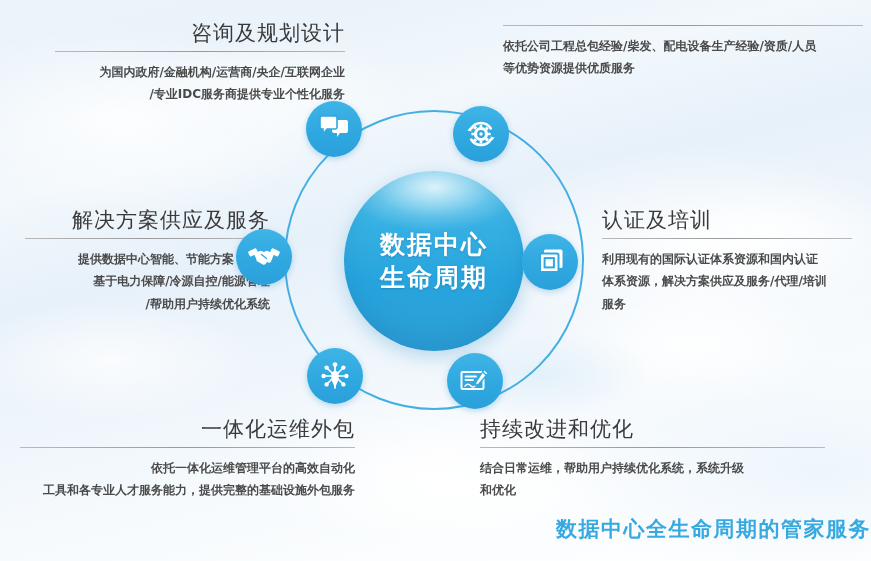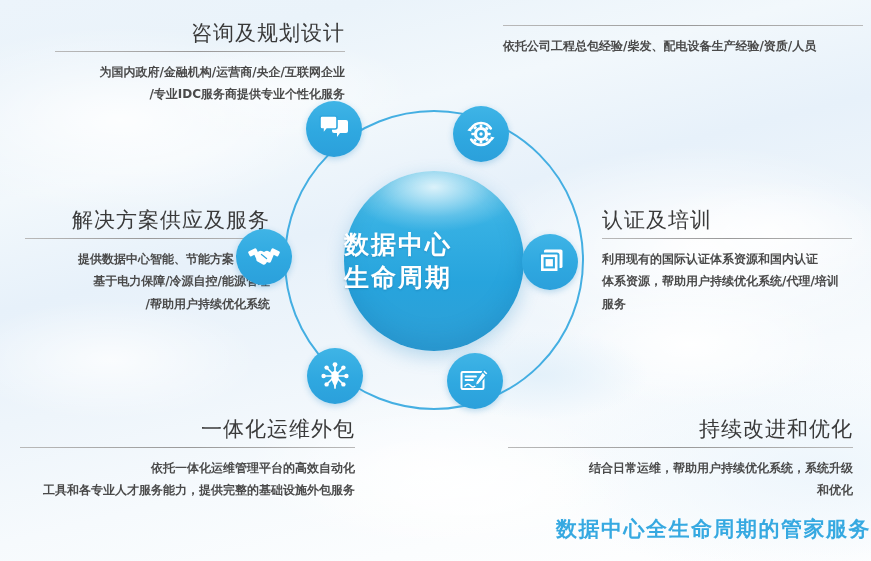--- a/index.html
+++ b/index.html
@@ -82,21 +82,21 @@
 
   .align-right { text-align: right; }
   .align-left  { text-align: left; }
 
   
   #blk-consult  { left: 55px;  top: 20px;  width: 290px; }
   #blk-epc      { left: 503px; top: 20px;  width: 360px; }
   #blk-solution { left: 25px;  top: 207px; width: 245px; }
   #blk-cert     { left: 602px; top: 207px; width: 250px; }
   #blk-ops      { left: 20px;  top: 416px; width: 335px; }
-  #blk-improve  { left: 508px; top: 416px; width: 345px; text-align: right; }
+  #blk-improve  { left: 480px; top: 416px; width: 345px; }
 
   
   #diagram {
     position: absolute;
     left: 250px;
     top: 98px;
     width: 380px;
     height: 325px;
   }
   #ring {
@@ -116,20 +116,21 @@
     top: 73px;
     width: 180px;
     height: 180px;
     border-radius: 50%;
     background:
       radial-gradient(ellipse 120px 62px at 50% 9%, rgba(255,255,255,0.80) 0%, rgba(255,255,255,0.18) 48%, rgba(255,255,255,0) 72%),
       linear-gradient(180deg, #59c4ea 0%, #36b0e3 30%, #27a4dd 62%, #2e9fd6 100%);
     box-shadow: 0 6px 18px rgba(40,140,200,0.28), inset 0 -10px 22px rgba(20,110,170,0.22);
     display: flex;
     flex-direction: column;
+    align-items: center;
     justify-content: center;
   }
   #core .core-line {
     color: #ffffff;
     font-size: 25px;
     font-weight: bold;
     letter-spacing: 2px;
     line-height: 1.32;
     text-shadow: 0 1px 2px rgba(0,80,130,0.28);
     white-space: nowrap;
@@ -186,39 +187,40 @@
     <div class="block-body">
       <div>为国内政府/金融机构/运营商/央企/互联网企业</div>
       <div>/专业IDC服务商提供专业个性化服务</div>
     </div>
   </div>
 
   <div class="block align-left" id="blk-epc">
     <div class="rule"></div>
     <div class="block-body">
       <div>依托公司工程总包经验/柴发、配电设备生产经验/资质/人员</div>
+      <div>等优势资源提供优质服务</div>
     </div>
   </div>
 
   <div class="block align-right" id="blk-solution">
     <div class="block-title">解决方案供应及服务</div>
     <div class="rule"></div>
     <div class="block-body">
       <div>提供数据中心智能、节能方案，提供</div>
       <div>基于电力保障/冷源自控/能源管理</div>
       <div>/帮助用户持续优化系统</div>
     </div>
   </div>
 
   <div class="block align-left" id="blk-cert">
     <div class="block-title">认证及培训</div>
     <div class="rule"></div>
     <div class="block-body">
       <div>利用现有的国际认证体系资源和国内认证</div>
-      <div>体系资源，帮助用户持续优化系统/代理/培训</div>
+      <div>体系资源，解决方案供应及服务/代理/培训</div>
       <div>服务</div>
     </div>
   </div>
 
   <div class="block align-right" id="blk-ops">
     <div class="block-title">一体化运维外包</div>
     <div class="rule"></div>
     <div class="block-body">
       <div>依托一体化运维管理平台的高效自动化</div>
       <div>工具和各专业人才服务能力，提供完整的基础设施外包服务</div>

